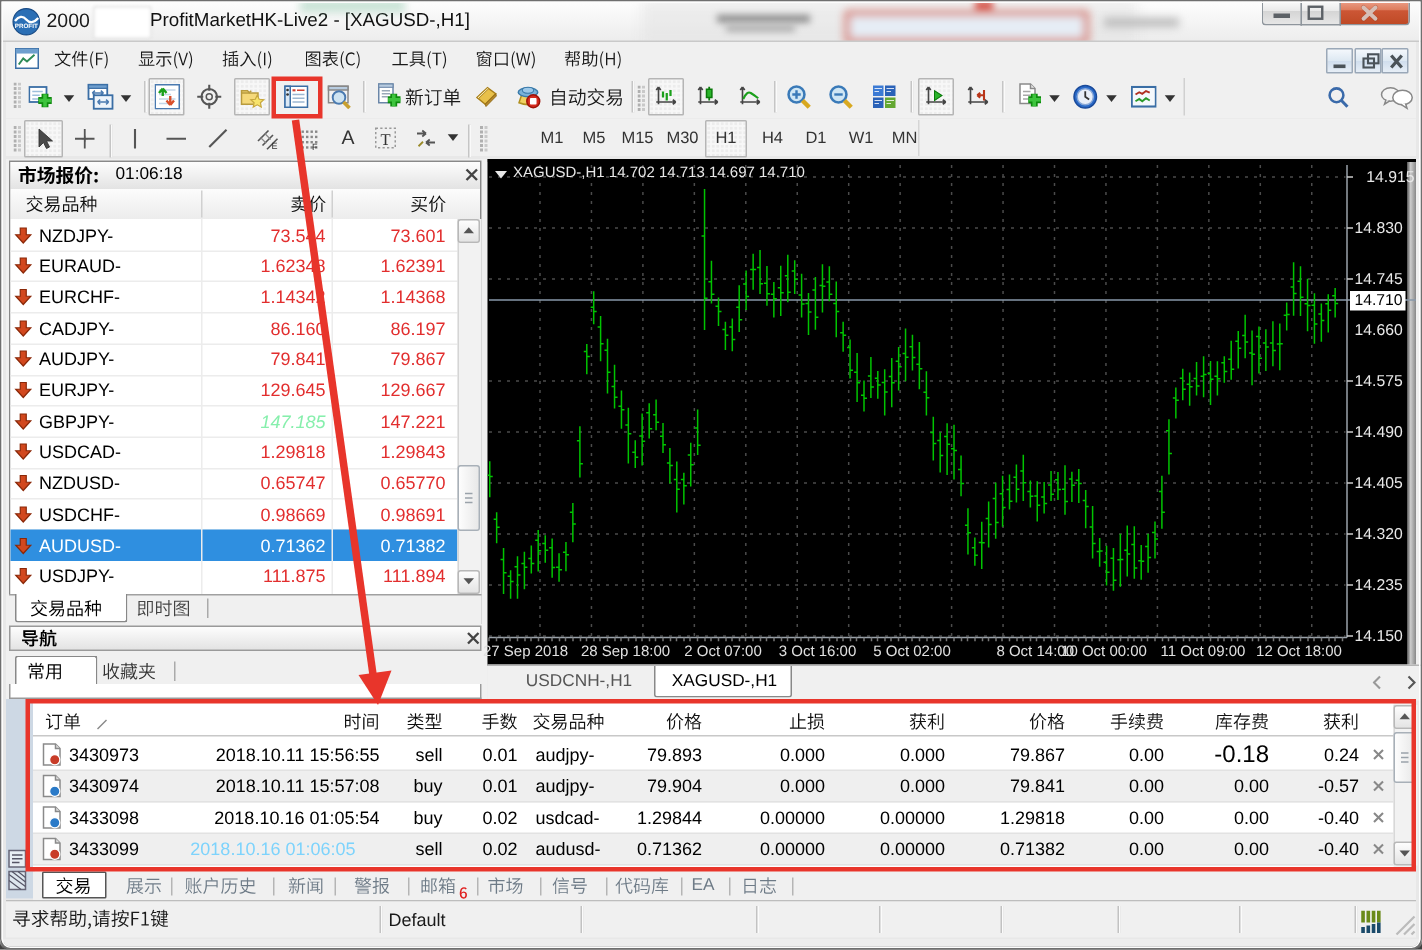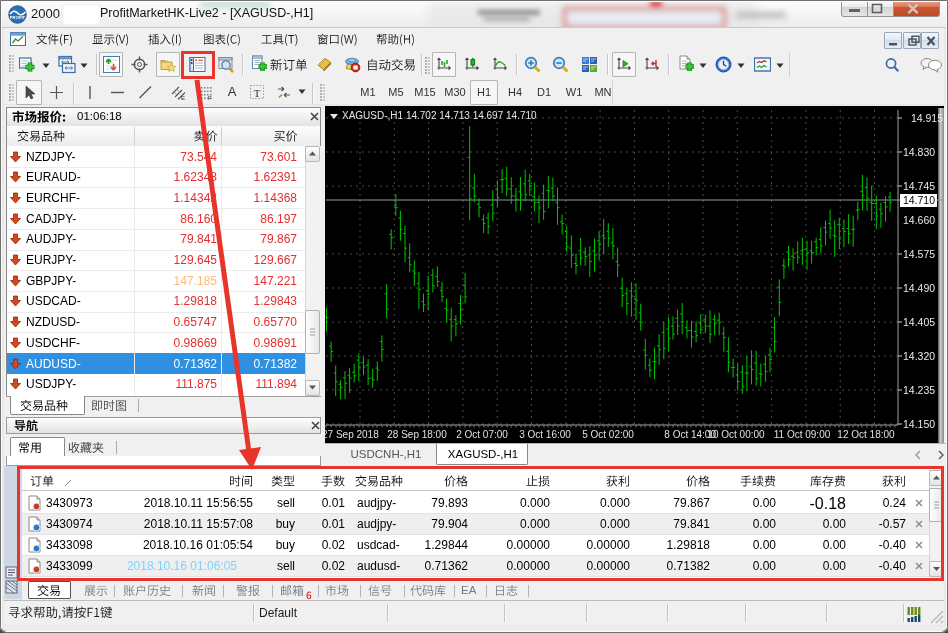--- a/index.html
+++ b/index.html
@@ -385,21 +385,21 @@
     <path d="M6.5 11 L1.5 5.5 L4.5 5.5 L4.5 1 L8.5 1 L8.5 5.5 L11.5 5.5 Z" fill="#d2481e" stroke="#8a2808" stroke-width="0.8"></path>
   </svg>
 <div style="position:absolute;left:26px;top:251.0px;width:100px;height:18px;font-size:12px;font-weight:normal;color:#000;text-align:left;line-height:18px;white-space:nowrap;">EURJPY-</div>
 <div style="position:absolute;left:100px;top:251.0px;width:117px;height:18px;font-size:12px;font-weight:normal;color:#e22e2e;text-align:right;line-height:18px;white-space:nowrap;">129.645</div>
 <div style="position:absolute;left:180px;top:251.0px;width:117px;height:18px;font-size:12px;font-weight:normal;color:#e22e2e;text-align:right;line-height:18px;white-space:nowrap;">129.667</div>
 <div style="position:absolute;left:7px;top:270.2px;width:298px;height:1px;background:#ececec;"></div>
 <svg width="13" height="12" viewBox="0 0 13 12" style="position:absolute;left:9px;top:274.7px">
     <path d="M6.5 11 L1.5 5.5 L4.5 5.5 L4.5 1 L8.5 1 L8.5 5.5 L11.5 5.5 Z" fill="#d2481e" stroke="#8a2808" stroke-width="0.8"></path>
   </svg>
 <div style="position:absolute;left:26px;top:271.7px;width:100px;height:18px;font-size:12px;font-weight:normal;color:#000;text-align:left;line-height:18px;white-space:nowrap;">GBPJPY-</div>
-<div style="position:absolute;left:100px;top:271.7px;width:117px;height:18px;font-size:12px;font-weight:normal;color:#fdba74;text-align:right;line-height:18px;white-space:nowrap;">147.185</div>
+<div style="position:absolute;left:100px;top:271.7px;width:117px;height:18px;font-size:12px;font-weight:normal;color:#86efac;text-align:right;line-height:18px;white-space:nowrap;font-style:italic;">147.185</div>
 <div style="position:absolute;left:180px;top:271.7px;width:117px;height:18px;font-size:12px;font-weight:normal;color:#e22e2e;text-align:right;line-height:18px;white-space:nowrap;">147.221</div>
 <div style="position:absolute;left:7px;top:290.9px;width:298px;height:1px;background:#ececec;"></div>
 <svg width="13" height="12" viewBox="0 0 13 12" style="position:absolute;left:9px;top:295.4px">
     <path d="M6.5 11 L1.5 5.5 L4.5 5.5 L4.5 1 L8.5 1 L8.5 5.5 L11.5 5.5 Z" fill="#d2481e" stroke="#8a2808" stroke-width="0.8"></path>
   </svg>
 <div style="position:absolute;left:26px;top:292.4px;width:100px;height:18px;font-size:12px;font-weight:normal;color:#000;text-align:left;line-height:18px;white-space:nowrap;">USDCAD-</div>
 <div style="position:absolute;left:100px;top:292.4px;width:117px;height:18px;font-size:12px;font-weight:normal;color:#e22e2e;text-align:right;line-height:18px;white-space:nowrap;">1.29818</div>
 <div style="position:absolute;left:180px;top:292.4px;width:117px;height:18px;font-size:12px;font-weight:normal;color:#e22e2e;text-align:right;line-height:18px;white-space:nowrap;">1.29843</div>
 <div style="position:absolute;left:7px;top:311.59999999999997px;width:298px;height:1px;background:#ececec;"></div>
 <svg width="13" height="12" viewBox="0 0 13 12" style="position:absolute;left:9px;top:316.1px">

